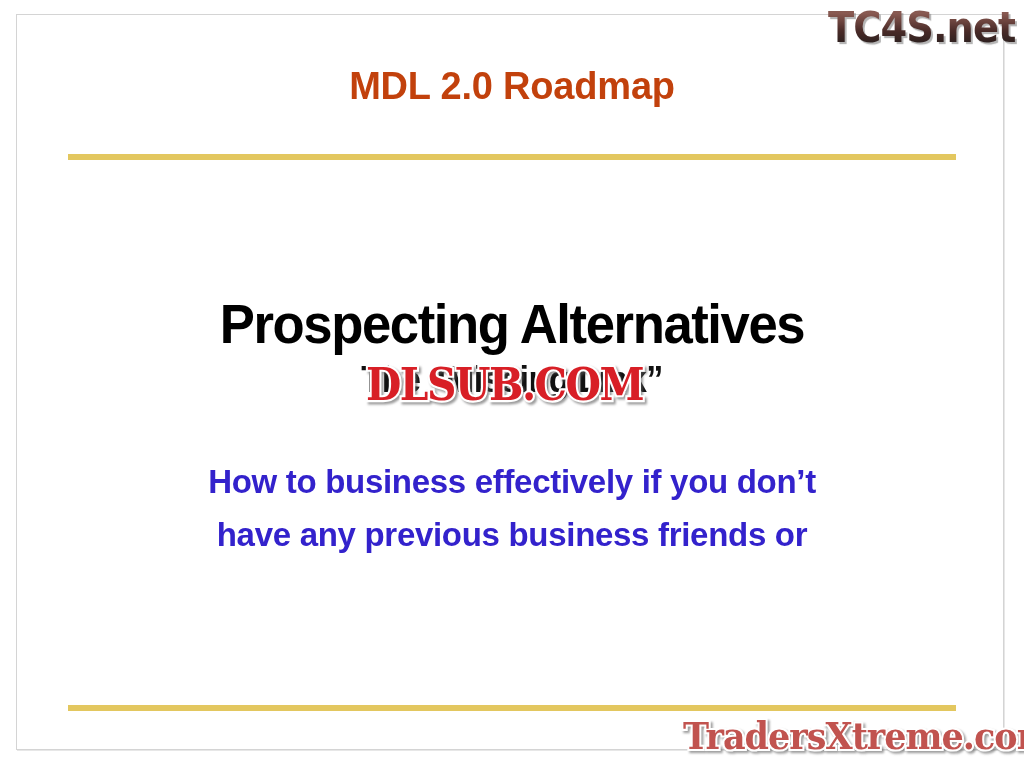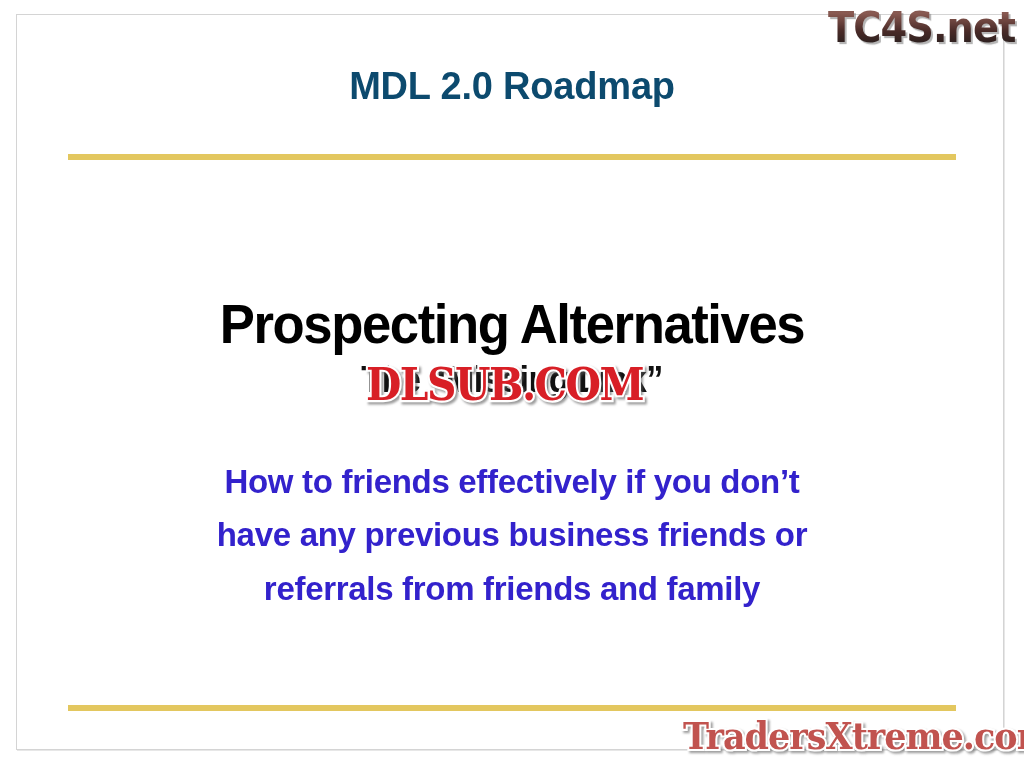--- a/index.html
+++ b/index.html
@@ -30,21 +30,21 @@
 
   
   #slide-title {
     position: absolute;
     left: 0;
     top: 66px;
     width: 1024px;
     text-align: center;
     font-size: 38px;
     font-weight: bold;
-    color: #0c4a6e;
+    color: #c2410c;
     letter-spacing: -0.2px;
     line-height: 1.1;
     white-space: nowrap;
   }
 
   
   .gold-rule {
     position: absolute;
     left: 68px;
     width: 888px;
@@ -162,23 +162,22 @@
 
 <div id="slide-title">MDL 2.0 Roadmap</div>
 
 <div id="gold-rule-top" class="gold-rule"></div>
 
 <div id="headline">Prospecting Alternatives</div>
 
 <div id="subheadline">The “Missing Link”</div>
 
 <div id="body-text">
-  <span class="body-line">How to friends effectively if you don’t</span>
+  <span class="body-line">How to business effectively if you don’t</span>
   <span class="body-line">have any previous business friends or</span>
-  <span class="body-line">referrals from friends and family</span>
 </div>
 
 <div id="gold-rule-bottom" class="gold-rule"></div>
 
 <div id="watermark-tc4s">TC4S.net</div>
 
 <div id="watermark-dlsub">DLSUB.COM</div>
 
 <div id="watermark-tradersxtreme">TradersXtreme.com</div>
 

